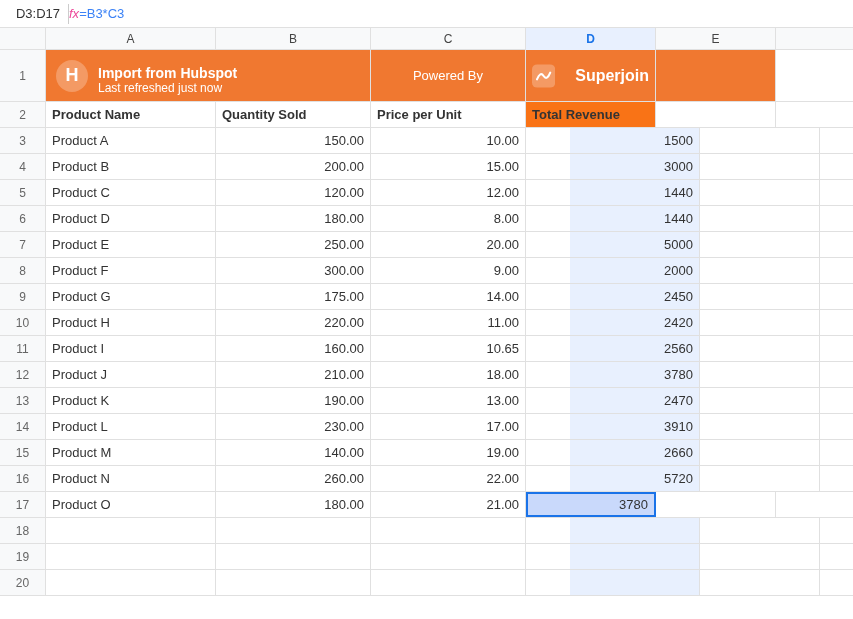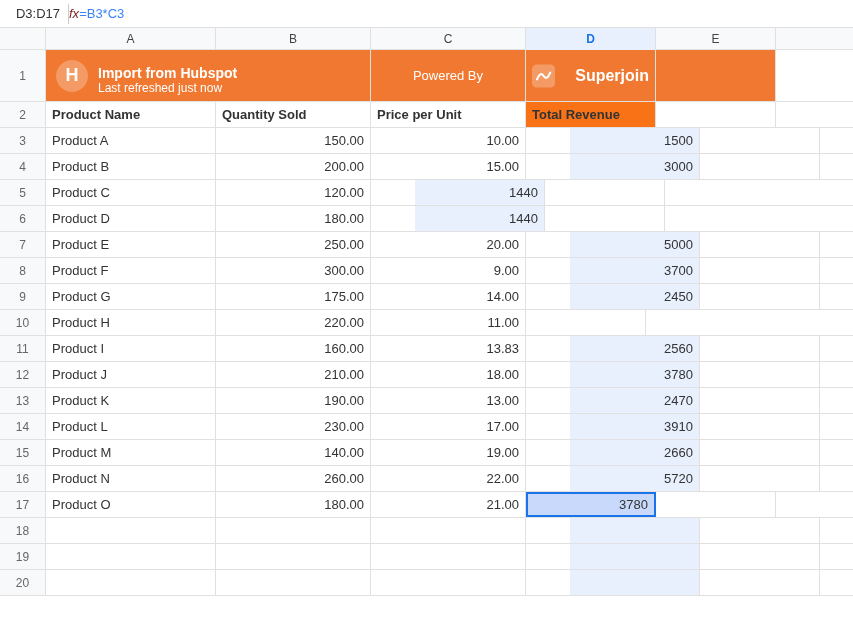--- a/index.html
+++ b/index.html
@@ -23,21 +23,21 @@
       font-weight: 500;
       color: #333;
       text-align: center;
     }
     .formula-divider {
       width: 1px;
       height: 20px;
       background: #ccc;
     }
     .fx-icon {
-      color: #7f1d1d;
+      color: #ec4899;
       font-size: 13px;
       font-style: italic;
     }
     .formula-text {
       font-size: 13px;
       color: #3b82f6;
     }
 
     
     .col-headers {
@@ -233,66 +233,69 @@
       <div class="cell col-a">Product B</div>
       <div class="cell col-b num">200.00</div>
       <div class="cell col-c num">15.00</div>
       <div class="cell col-d num active-col">3000</div>
       <div class="cell col-e"></div>
     </div>
     <div class="grid-row">
       <div class="row-num">5</div>
       <div class="cell col-a">Product C</div>
       <div class="cell col-b num">120.00</div>
+      <div class="cell col-c num">12.00</div>
       <div class="cell col-d num active-col">1440</div>
       <div class="cell col-e"></div>
     </div>
     <div class="grid-row">
       <div class="row-num">6</div>
       <div class="cell col-a">Product D</div>
       <div class="cell col-b num">180.00</div>
+      <div class="cell col-c num">8.00</div>
       <div class="cell col-d num active-col">1440</div>
       <div class="cell col-e"></div>
     </div>
     <div class="grid-row">
       <div class="row-num">7</div>
       <div class="cell col-a">Product E</div>
       <div class="cell col-b num">250.00</div>
       <div class="cell col-c num">20.00</div>
       <div class="cell col-d num active-col">5000</div>
       <div class="cell col-e"></div>
     </div>
     <div class="grid-row">
       <div class="row-num">8</div>
       <div class="cell col-a">Product F</div>
       <div class="cell col-b num">300.00</div>
       <div class="cell col-c num">9.00</div>
-      <div class="cell col-d num active-col">3700</div>
+      <div class="cell col-d num active-col">2000</div>
       <div class="cell col-e"></div>
     </div>
     <div class="grid-row">
       <div class="row-num">9</div>
       <div class="cell col-a">Product G</div>
       <div class="cell col-b num">175.00</div>
       <div class="cell col-c num">14.00</div>
       <div class="cell col-d num active-col">2450</div>
       <div class="cell col-e"></div>
     </div>
     <div class="grid-row">
       <div class="row-num">10</div>
       <div class="cell col-a">Product H</div>
       <div class="cell col-b num">220.00</div>
       <div class="cell col-c num">11.00</div>
+      <div class="cell col-d num active-col">2420</div>
       <div class="cell col-e"></div>
     </div>
     <div class="grid-row">
       <div class="row-num">11</div>
       <div class="cell col-a">Product I</div>
       <div class="cell col-b num">160.00</div>
-      <div class="cell col-c num">13.83</div>
+      <div class="cell col-c num">10.65</div>
       <div class="cell col-d num active-col">2560</div>
       <div class="cell col-e"></div>
     </div>
     <div class="grid-row">
       <div class="row-num">12</div>
       <div class="cell col-a">Product J</div>
       <div class="cell col-b num">210.00</div>
       <div class="cell col-c num">18.00</div>
       <div class="cell col-d num active-col">3780</div>
       <div class="cell col-e"></div>

